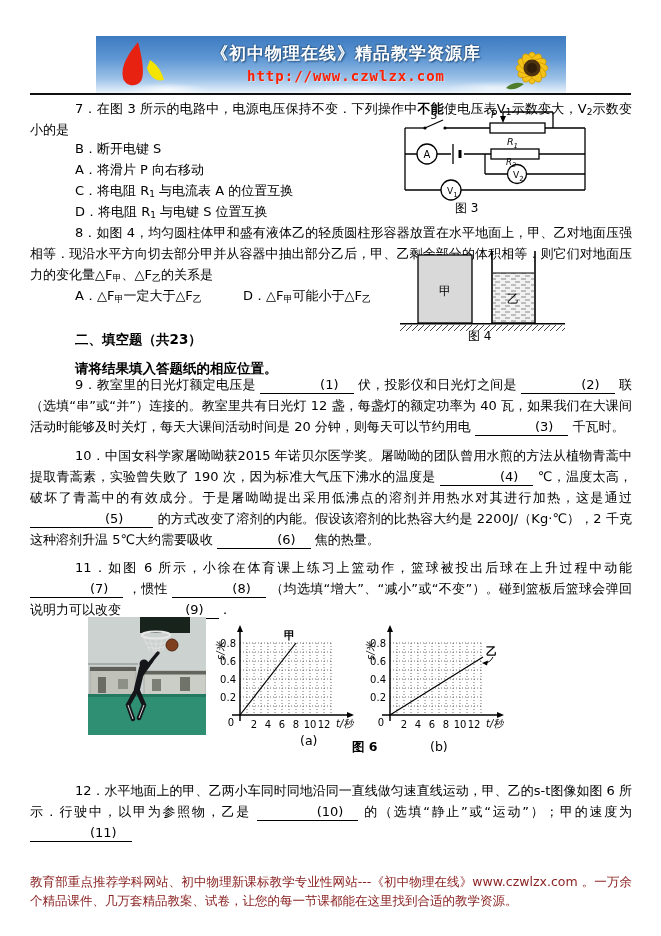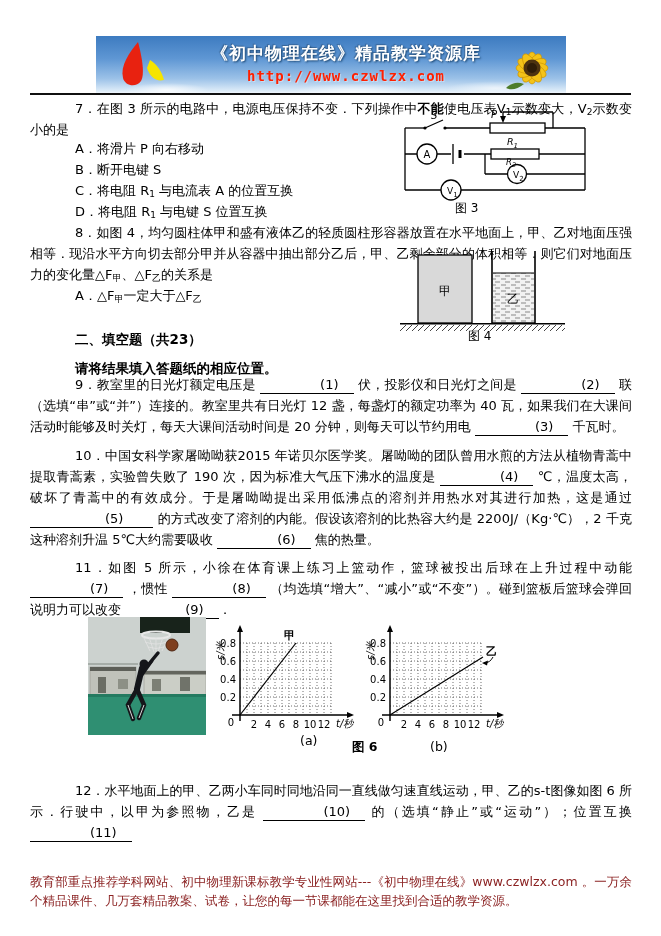--- a/index.html
+++ b/index.html
@@ -67,22 +67,22 @@
       <circle r="5" fill="#2e1d08"></circle>
     </g>
     <path d="M8,42 Q16,34 26,38 Q16,46 8,42 Z" fill="#4d7c2a"></path>
   </svg>
 </div>
 <div class="abs rule"></div>
 
 <div class="abs para indent" style="top:98px"><span>7．在图 3 所示的电路中，电源电压保持不变．下列操作中</span><b>不能</b><span>使电压表V</span><sub>1</sub><span>示数变大，V</span><sub>2</sub><span>示数变小的是</span></div>
 
 <div class="abs opts7">
+  <div>B．断开电键 S</div>
   <div>A．将滑片 P 向右移动</div>
-  <div>B．断开电键 S</div>
   <div><span>C．将电阻 R</span><sub>1</sub><span> 与电流表 A 的位置互换</span></div>
   <div><span>D．将电阻 R</span><sub>1</sub><span> 与电键 S 位置互换</span></div>
 </div>
 
 <svg class="abs" style="left:393px;top:108px" width="200" height="108" viewBox="0 0 200 108">
   <g stroke="#000" stroke-width="1.3" fill="none">
     <line x1="12" y1="20" x2="12" y2="82"></line>
       <line x1="192" y1="20" x2="192" y2="82"></line>
     <line x1="12" y1="82" x2="192" y2="82"></line>
     <line x1="12" y1="20" x2="32" y2="20"></line>
@@ -114,20 +114,21 @@
   <text x="34" y="50" font-size="10" text-anchor="middle">A</text>
   <text x="120" y="70" font-size="9"><tspan>V</tspan><tspan dy="2.5" font-size="7">2</tspan></text>
   <text x="54" y="86" font-size="9"><tspan>V</tspan><tspan dy="2.5" font-size="7">1</tspan></text>
   <text x="62" y="104" font-size="12">图 3</text>
 </svg>
 
 <div class="abs para indent" style="top:222px"><span>8．如图 4，均匀圆柱体甲和盛有液体乙的轻质圆柱形容器放置在水平地面上，甲、乙对地面压强相等．现沿水平方向切去部分甲并从容器中抽出部分乙后，甲、乙剩余部分的体积相等．则它们对地面压力的变化量△F</span><sub>甲</sub><span>、△F</span><sub>乙</sub><span>的关系是</span></div>
 
 <div class="abs opts8">
   <span><span>A．△F</span><sub>甲</sub><span>一定大于△F</span><sub>乙</sub></span>
+  <span><span>D．△F</span><sub>甲</sub><span>可能小于△F</span><sub>乙</sub></span>
 </div>
 
 <svg class="abs" style="left:400px;top:247px" width="165" height="94" viewBox="0 0 165 94">
   <defs>
     <pattern id="liq" width="10" height="6" patternUnits="userSpaceOnUse">
       <rect width="10" height="6" fill="#f2f2f2"></rect>
       <line x1="1" y1="2" x2="6" y2="2" stroke="#888" stroke-width="1"></line>
       <line x1="5" y1="5" x2="10" y2="5" stroke="#888" stroke-width="1"></line>
     </pattern>
     <pattern id="hatch" width="6" height="6" patternUnits="userSpaceOnUse">
@@ -147,21 +148,21 @@
   <text x="68" y="93" font-size="12">图 4</text>
 </svg>
 
 <div class="abs sec-head">二、填空题（共23）</div>
 <div class="abs sec-note">请将结果填入答题纸的相应位置。</div>
 
 <div class="abs para indent" style="top:374px"><span>9．教室里的日光灯额定电压是</span> <span class="blank">(1)</span> <span>伏，投影仪和日光灯之间是</span> <span class="blank">(2)</span> <span>联（选填“串”或“并”）连接的。教室里共有日光灯 12 盏，每盏灯的额定功率为 40 瓦，如果我们在大课间活动时能够及时关灯，每天大课间活动时间是 20 分钟，则每天可以节约用电</span> <span class="blank">(3)</span> <span>千瓦时。</span></div>
 
 <div class="abs para indent" style="top:445px"><span>10．中国女科学家屠呦呦获2015 年诺贝尔医学奖。屠呦呦的团队曾用水煎的方法从植物青蒿中提取青蒿素，实验曾失败了 190 次，因为标准大气压下沸水的温度是</span> <span class="blank">(4)</span> <span>℃，温度太高，破坏了青蒿中的有效成分。于是屠呦呦提出采用低沸点的溶剂并用热水对其进行加热，这是通过</span> <span class="blank w">(5)</span> <span>的方式改变了溶剂的内能。假设该溶剂的比热容大约是 2200J/（Kg·℃），2 千克这种溶剂升温 5℃大约需要吸收</span> <span class="blank">(6)</span> <span>焦的热量。</span></div>
 
-<div class="abs para indent" style="top:557px"><span>11．如图 5 所示，小徐在体育课上练习上篮动作，篮球被投出后球在上升过程中动能</span> <span class="blank">(7)</span> <span>，惯性</span> <span class="blank">(8)</span> <span>（均选填“增大”、“减小”或“不变”）。碰到篮板后篮球会弹回说明力可以改变</span> <span class="blank">(9)</span><span>．</span></div>
+<div class="abs para indent" style="top:557px"><span>11．如图 6 所示，小徐在体育课上练习上篮动作，篮球被投出后球在上升过程中动能</span> <span class="blank">(7)</span> <span>，惯性</span> <span class="blank">(8)</span> <span>（均选填“增大”、“减小”或“不变”）。碰到篮板后篮球会弹回说明力可以改变</span> <span class="blank">(9)</span><span>．</span></div>
 
 <div class="abs" style="left:88px;top:617px;width:118px">
   <svg width="118" height="118" viewBox="0 0 118 118">
     <rect width="118" height="118" fill="#d6dad7"></rect>
     <rect y="0" width="118" height="78" fill="#ccd2cf"></rect>
     <rect x="2" y="50" width="46" height="28" fill="#c0c2ba" stroke="#8a8c84" stroke-width="0.5"></rect>
     <rect x="2" y="50" width="46" height="4" fill="#5d5f58"></rect>
     <rect x="10" y="60" width="8" height="16" fill="#6b6d64"></rect>
       <rect x="30" y="62" width="10" height="10" fill="#8d9086"></rect>
     <rect x="56" y="54" width="62" height="24" fill="#cbcec6" stroke="#8a8c84" stroke-width="0.5"></rect>
@@ -237,15 +238,15 @@
   <text x="124" y="114" font-size="10" font-style="italic">t/秒</text>
   <text x="124" y="42" font-size="11" font-weight="bold">乙</text>
   <path d="M131,44 Q128,50 122,50" stroke="#000" stroke-width="1" fill="none"></path>
   <polygon points="120,50 126,47.5 125,52.5" fill="#000"></polygon>
 </svg>
 
 <div class="abs caption" style="left:300px;top:730px">(a)</div>
 <div class="abs caption" style="left:352px;top:736px;font-weight:bold">图 6</div>
 <div class="abs caption" style="left:430px;top:736px">(b)</div>
 
-<div class="abs para indent" style="top:780px"><span>12．水平地面上的甲、乙两小车同时同地沿同一直线做匀速直线运动，甲、乙的s-t图像如图 6 所示．行驶中，以甲为参照物，乙是</span> <span class="blank">(10)</span> <span>的（选填“静止”或“运动”）；位置互换</span> <span class="blank">(11)</span></div>
+<div class="abs para indent" style="top:780px"><span>12．水平地面上的甲、乙两小车同时同地沿同一直线做匀速直线运动，甲、乙的s-t图像如图 6 所示．行驶中，以甲为参照物，乙是</span> <span class="blank">(10)</span> <span>的（选填“静止”或“运动”）；甲的速度为</span> <span class="blank">(11)</span></div>
 
 <div class="abs footer">教育部重点推荐学科网站、初中物理新课标教学专业性网站---《初中物理在线》www.czwlzx.com 。一万余个精品课件、几万套精品教案、试卷，让您的每一节课都能在这里找到合适的教学资源。</div>
 
 </body></html>

